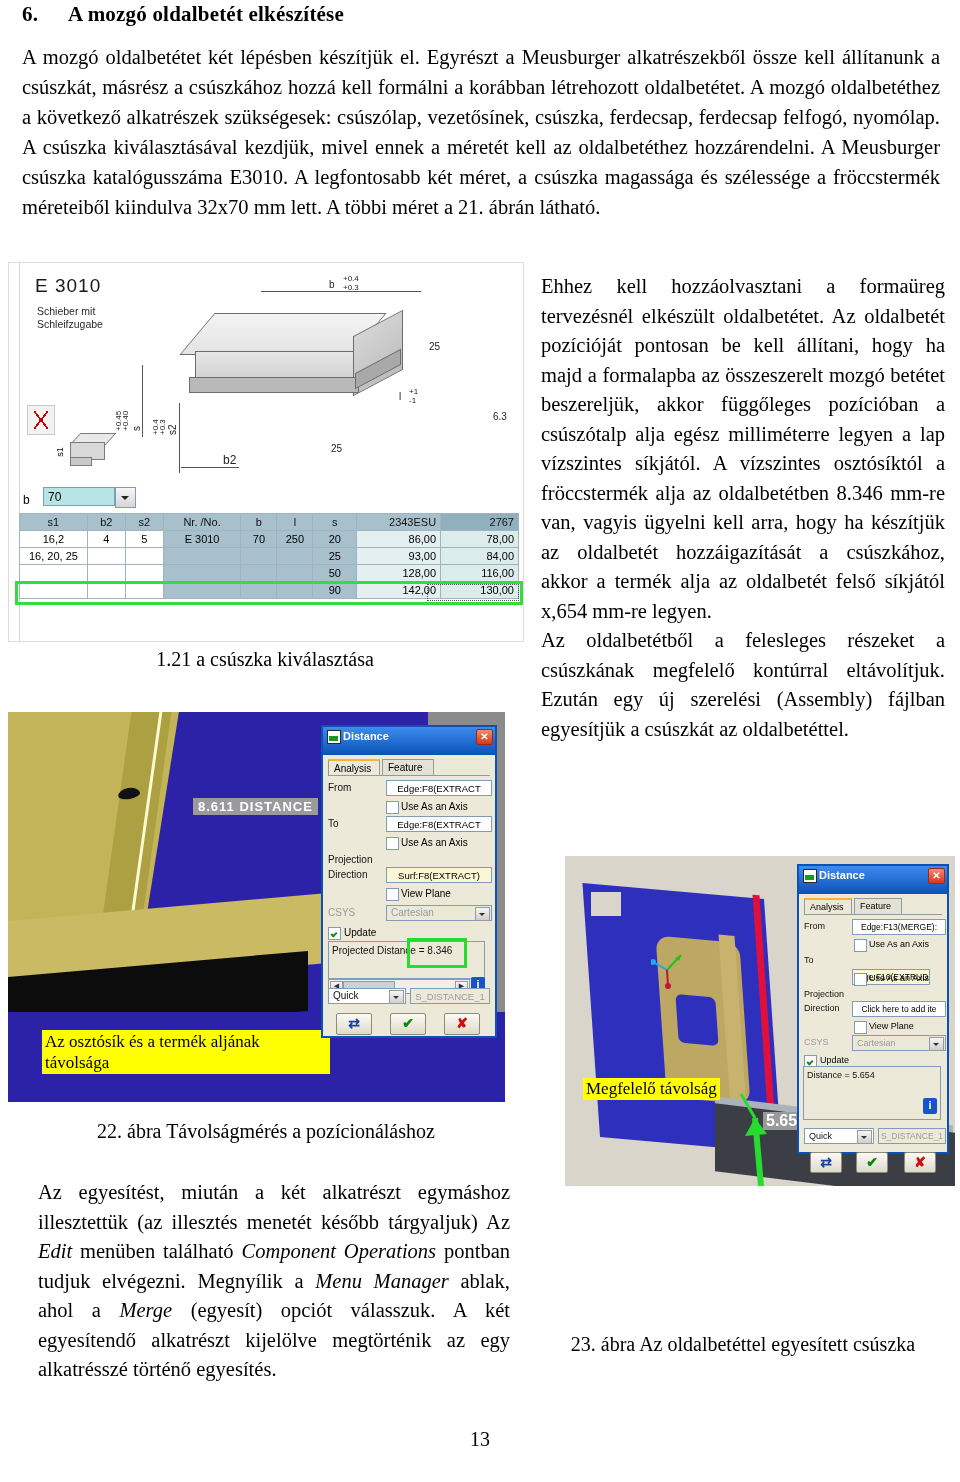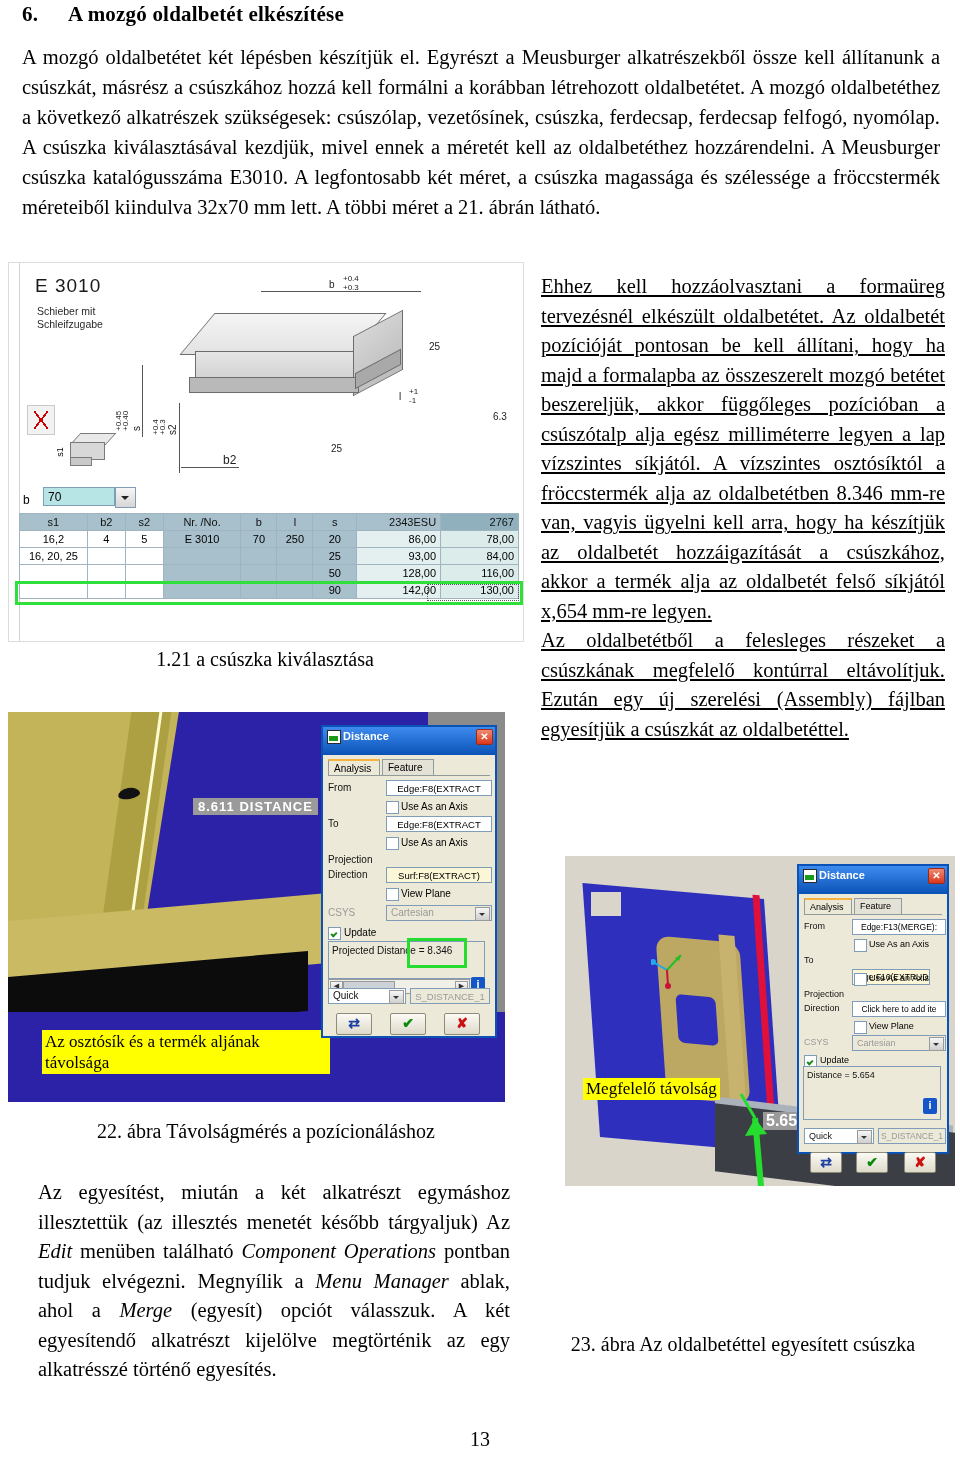--- a/index.html
+++ b/index.html
@@ -143,21 +143,21 @@
   .dbtn{position:absolute;width:34px;height:20px;background:linear-gradient(180deg,#fbfaf4,#dedacb);border:1px solid #8e8b78;border-radius:2px;text-align:center;}
   .dbtn .g{font-size:14px;font-weight:bold;line-height:19px;}
   .greenhl{position:absolute;border:3px solid #25dc2f;box-sizing:border-box;pointer-events:none;}
 
   
   #cap22{position:absolute;left:8px;top:1120px;width:516px;text-align:center;font-size:20px;}
 
   
   #rtext{position:absolute;left:541px;top:272px;width:404px;
      font-size:20.5px;line-height:29.5px;text-align:justify;}
-  #rtext p{margin:0;text-decoration:underline;}
+  #rtext p{margin:0;}
   #rtext p.second{text-align:justify;}
 
   
   #fig23{position:absolute;left:565px;top:856px;width:390px;height:330px;overflow:hidden;background:#dedad0;}
   #f23grey{position:absolute;left:0;top:0;width:390px;height:330px;background:#d9d5cb;}
   #f23plate{position:absolute;left:26px;top:36px;width:182px;height:252px;background:#2f2fbe;transform:skewY(9deg) rotate(-4deg);}
   #f23notch{position:absolute;left:26px;top:36px;width:30px;height:24px;background:#d9d5cb;}
   #f23red{position:absolute;left:196px;top:40px;width:7px;height:244px;background:#e1103a;transform:skewY(9deg) rotate(-4deg);}
   #f23gold{position:absolute;left:96px;top:84px;width:84px;height:160px;background:#bda863;border-radius:14px;transform:skewY(9deg) rotate(-4deg);}
   #f23goldin{position:absolute;left:112px;top:140px;width:40px;height:48px;background:#2f2fbe;border-radius:6px;transform:skewY(9deg) rotate(-4deg);}

